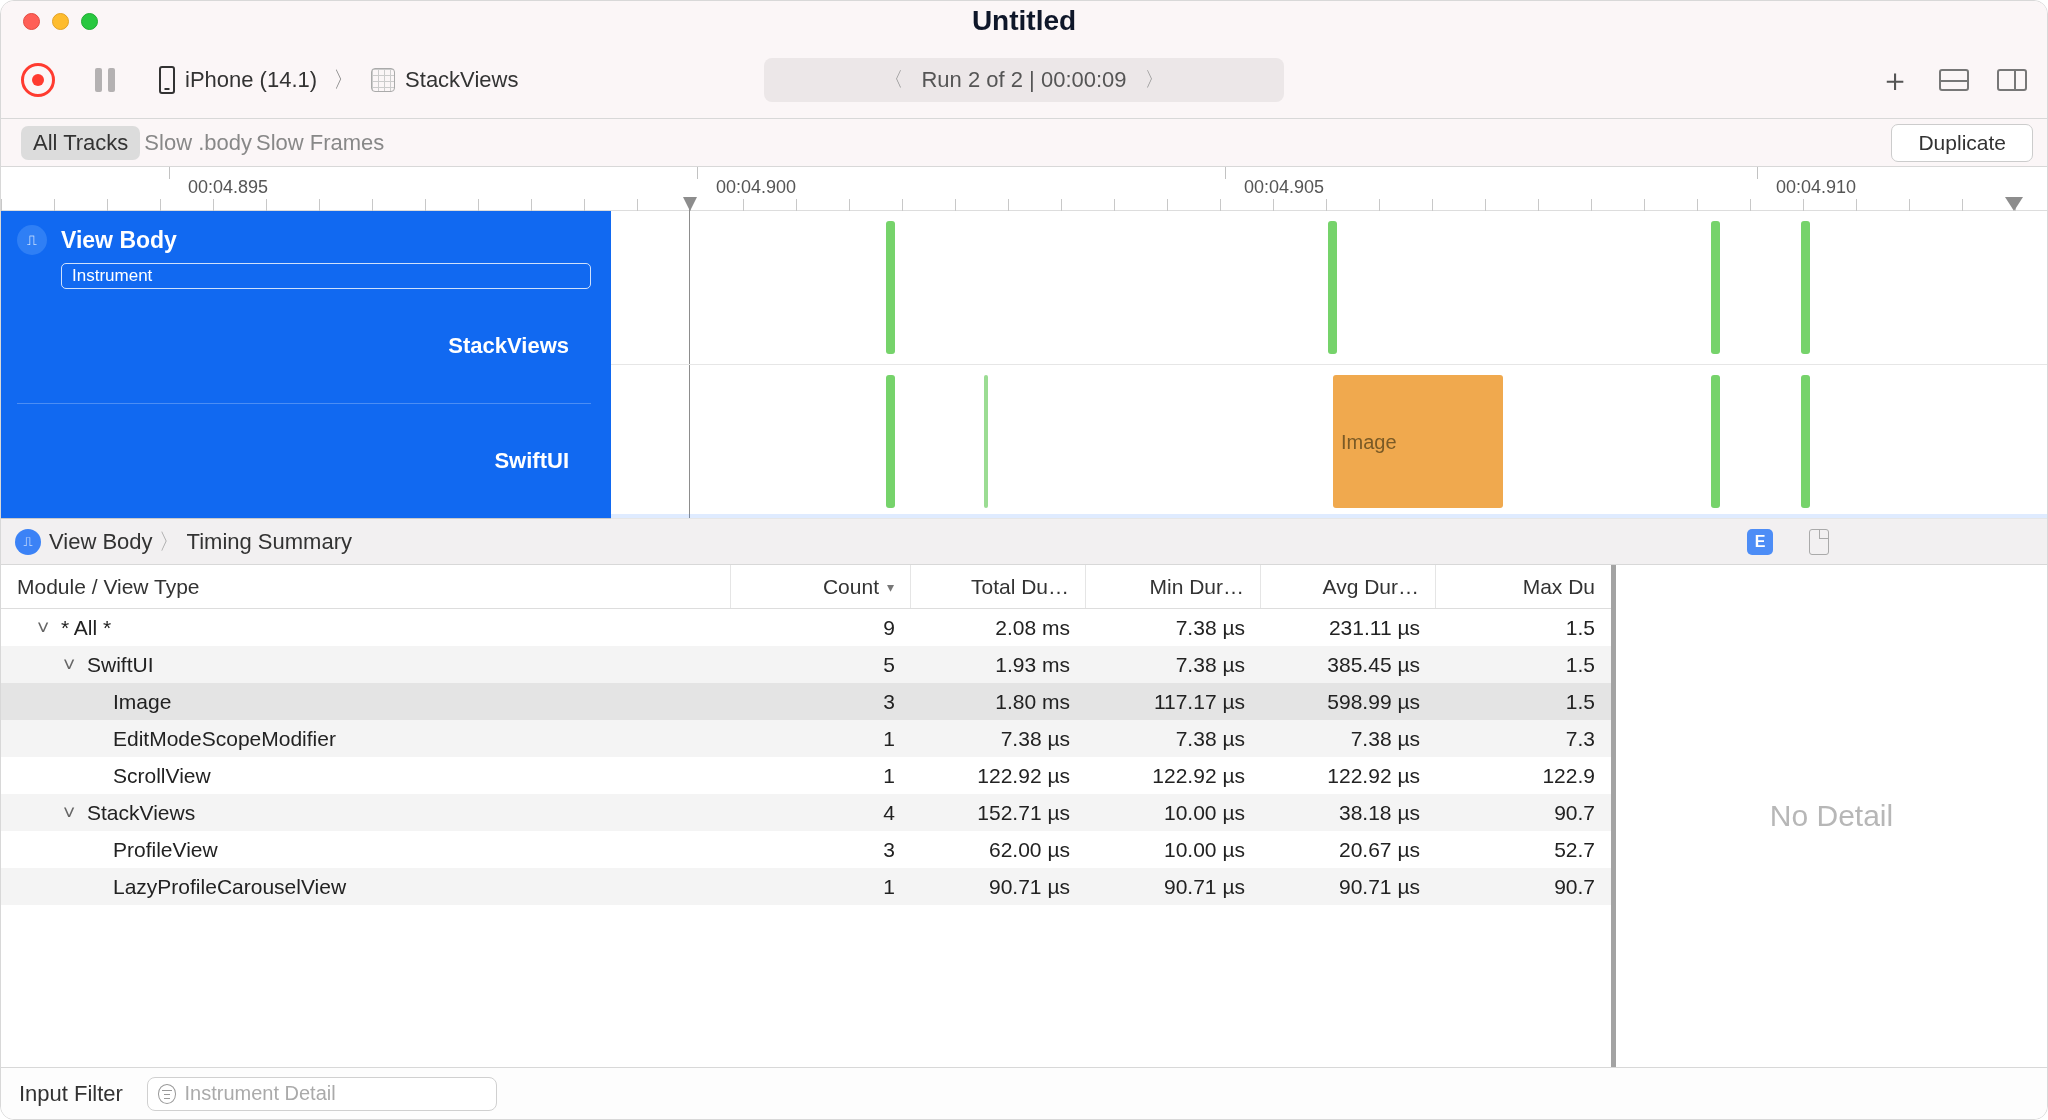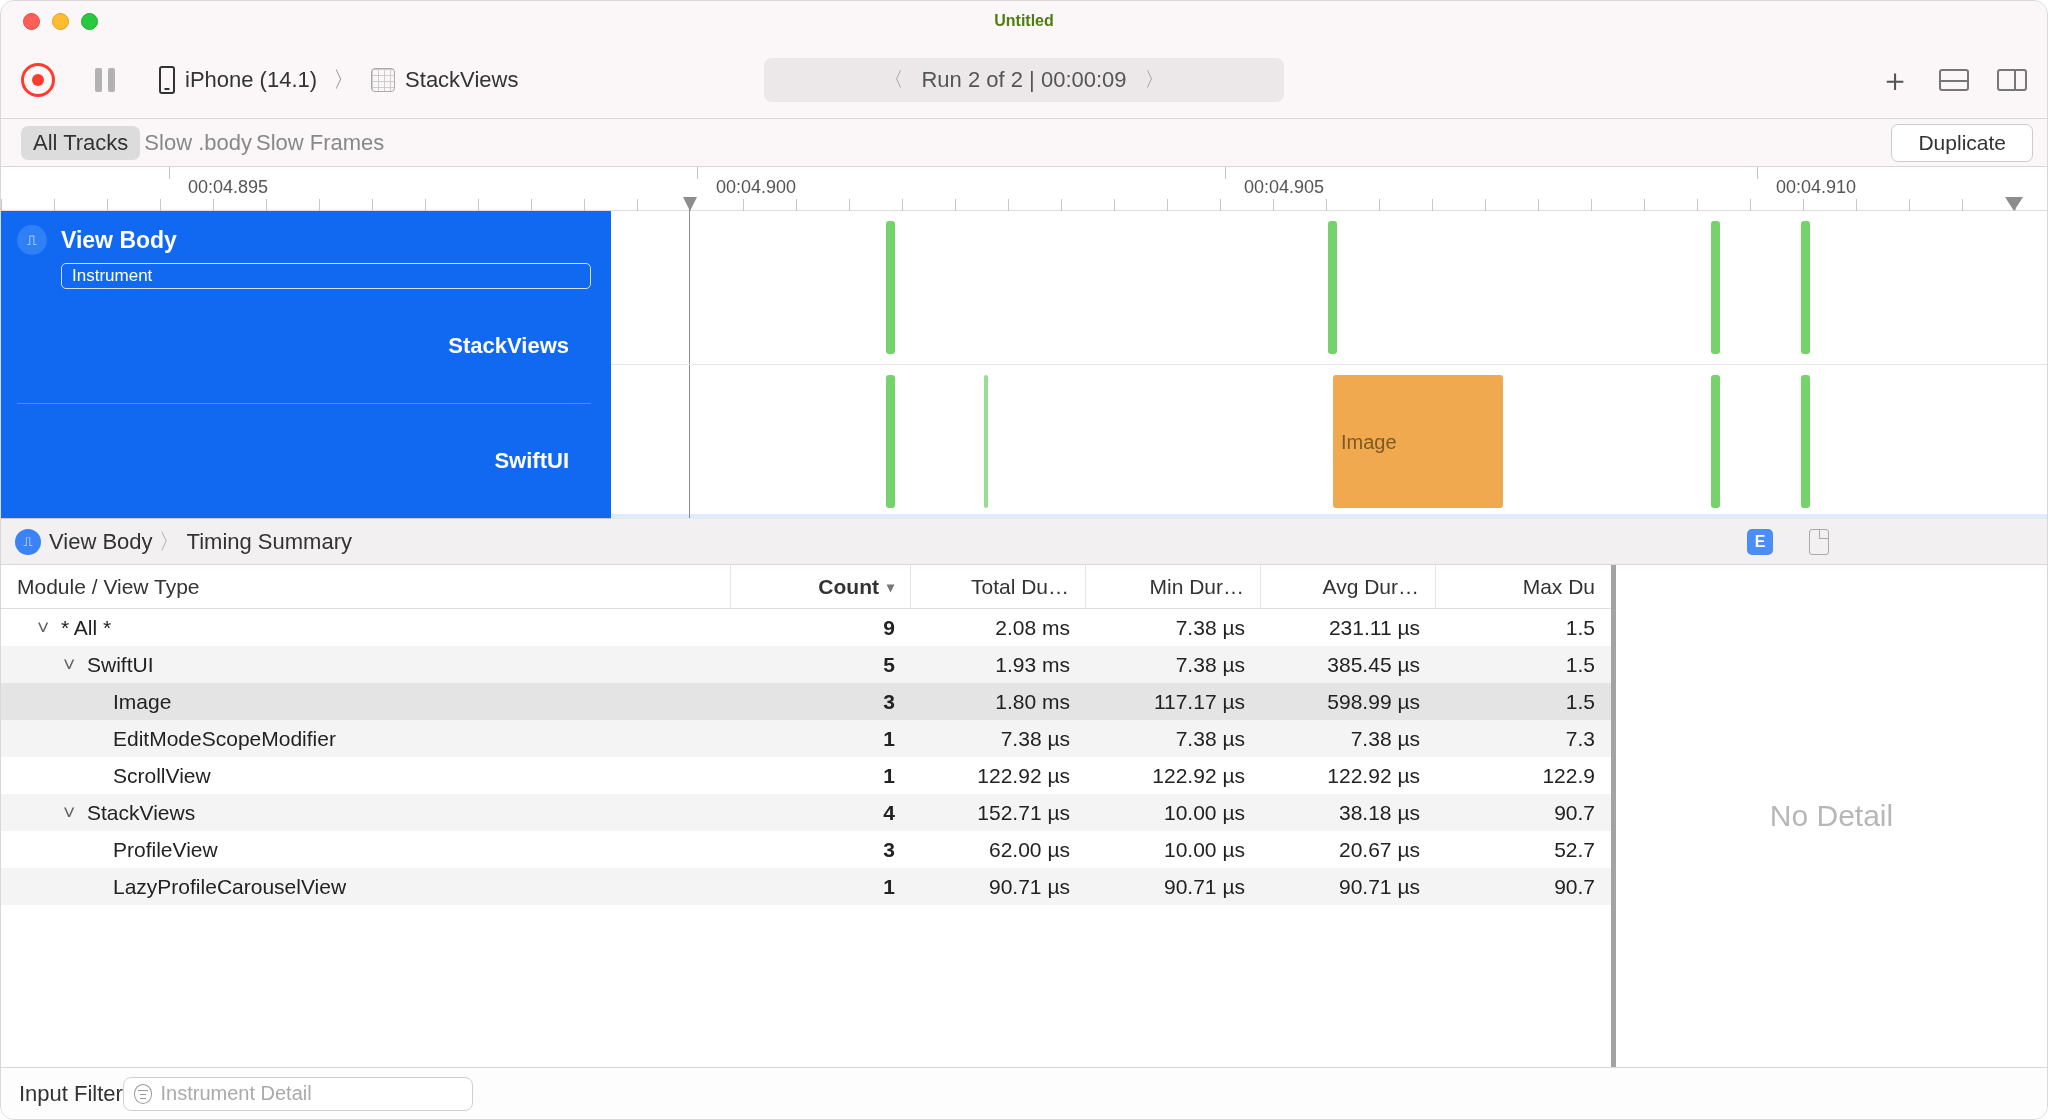--- a/index.html
+++ b/index.html
@@ -8,21 +8,21 @@
 
   .window { width: 2048px; height: 1120px; display: flex; flex-direction: column; background: #fff; border: 1px solid #d8d8d8; border-radius: 14px; overflow: hidden; }
 
   
   .titlebar { height: 40px; background:#fbf6f7; display:flex; align-items:center; position:relative; border-bottom:0; }
   .traffic  { display:flex; gap:12px; margin-left:22px; }
   .tl       { width:17px; height:17px; border-radius:50%; }
   .tl.red   { background:#ff5f57; border:1px solid #e24b41;}
   .tl.yel   { background:#febc2e; border:1px solid #e1a126;}
   .tl.grn   { background:#28c840; border:1px solid #20ab33;}
-  .wintitle { position:absolute; left:0; right:0; text-align:center; font-weight:700; font-size:16px; color:#4d7c0f; }
+  .wintitle { position:absolute; left:0; right:0; text-align:center; font-weight:700; font-size:28px; color:#0f172a; }
 
   
   .toolbar  { height:78px; background:#fbf6f7; border-bottom:1px solid #d8d8d8; display:flex; align-items:center; padding:0 20px; position:relative;}
   .record   { width:34px; height:34px; border-radius:50%; border:3px solid #ff3b30; position:relative; margin-right:40px;}
   .record::after{content:""; position:absolute; inset:8px; border-radius:50%; background:#ff3b30;}
   .pause    { width:24px; height:24px; display:flex; gap:6px; margin-right:40px; opacity:.35;}
   .pause span{width:7px; background:#333; border-radius:2px;}
   .device   { display:flex; align-items:center; gap:10px; font-size:22px; color:#333;}
   .phoneico { width:16px; height:28px; border:2px solid #333; border-radius:3px; position:relative;}
   .phoneico::after{content:""; position:absolute; bottom:2px; left:50%; width:5px; height:2px; background:#333; transform:translateX(-50%);}
@@ -89,37 +89,37 @@
   .ebadge   { width:26px; height:26px; border-radius:5px; background:#4d8df6; color:#fff; font-size:16px; font-weight:700; display:flex; align-items:center; justify-content:center;}
   .docico   { width:20px; height:26px; border:1.5px solid #aaa; border-radius:3px; position:relative;}
   .docico::after{content:"";position:absolute;top:0;right:0;width:8px;height:8px;border-left:1.5px solid #aaa;border-bottom:1.5px solid #aaa;}
 
   
   .mainsplit{ flex:1; display:flex; min-height:0;}
   .tablewrap{ flex:1; display:flex; flex-direction:column; border-right:5px solid #a3a3a3;}
   .thdr     { height:44px; display:flex; font-size:21px; color:#333; border-bottom:1px solid #ddd; align-items:center;}
   .thdr > div{ padding:0 16px; border-right:1px solid #e5e5e5; height:100%; display:flex; align-items:center;}
   .c-name   { width:730px; }
-  .c-count  { width:180px; justify-content:flex-end; font-weight:700;}
+  .c-count  { width:180px; justify-content:flex-end; font-weight:400;}
   .c-count .sort{margin-left:8px; color:#777; font-size:14px;}
   .c-td,.c-min,.c-avg,.c-max{ width:175px; justify-content:flex-end;}
   .tbody    { flex:1; overflow:hidden;}
   .trow     { height:37px; display:flex; align-items:center; font-size:21px; color:#222;}
   .trow:nth-child(odd){ background:#fff;} .trow:nth-child(even){ background:#f4f4f4;}
   .trow.sel { background:#e4e4e4 !important;}
   .trow > div{ padding:0 16px;}
   .trow .c-name{ display:flex; align-items:center;}
   .disc     { width:18px; display:inline-block; color:#666; margin-right:6px; transform:translateY(-1px);}
   .num      { text-align:right;}
   .trow .c-count,.trow .c-td,.trow .c-min,.trow .c-avg,.trow .c-max{ justify-content:flex-end; display:flex;}
 
   .detailpane{ width:490px; display:flex; align-items:center; justify-content:center; color:#b7b7b7; font-size:30px;}
 
   
-  .bottombar{ height:52px; border-top:1px solid #d8d8d8; display:flex; align-items:center; padding:16px 18px; background:#fdfdfd;}
+  .bottombar{ height:52px; border-top:1px solid #d8d8d8; display:flex; align-items:center; padding:16px 18px; gap:24px; background:#fdfdfd;}
   .inlabel  { font-size:22px; color:#333;}
   .detailfilter{ width:350px; height:34px; border:1px solid #d0d0d0; border-radius:8px; display:flex; align-items:center; padding:0 10px; background:#fff;}
   .detailfilter input{border:0;outline:0;font-size:20px;width:100%;background:transparent;}
   .detailfilter input::placeholder{color:#aaa;}
 
   
 </style>
 </head>
 <body>
 

